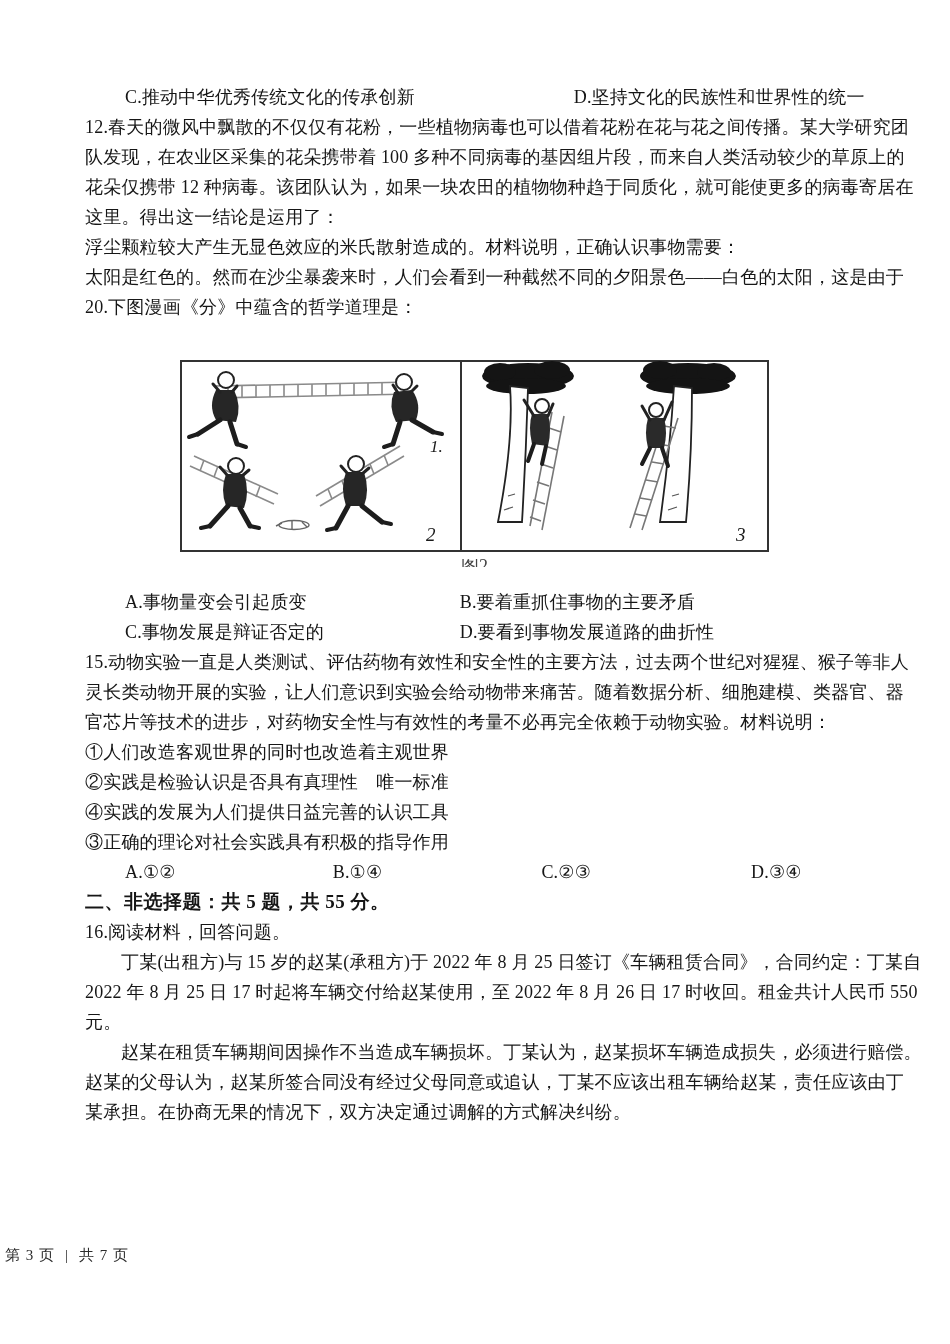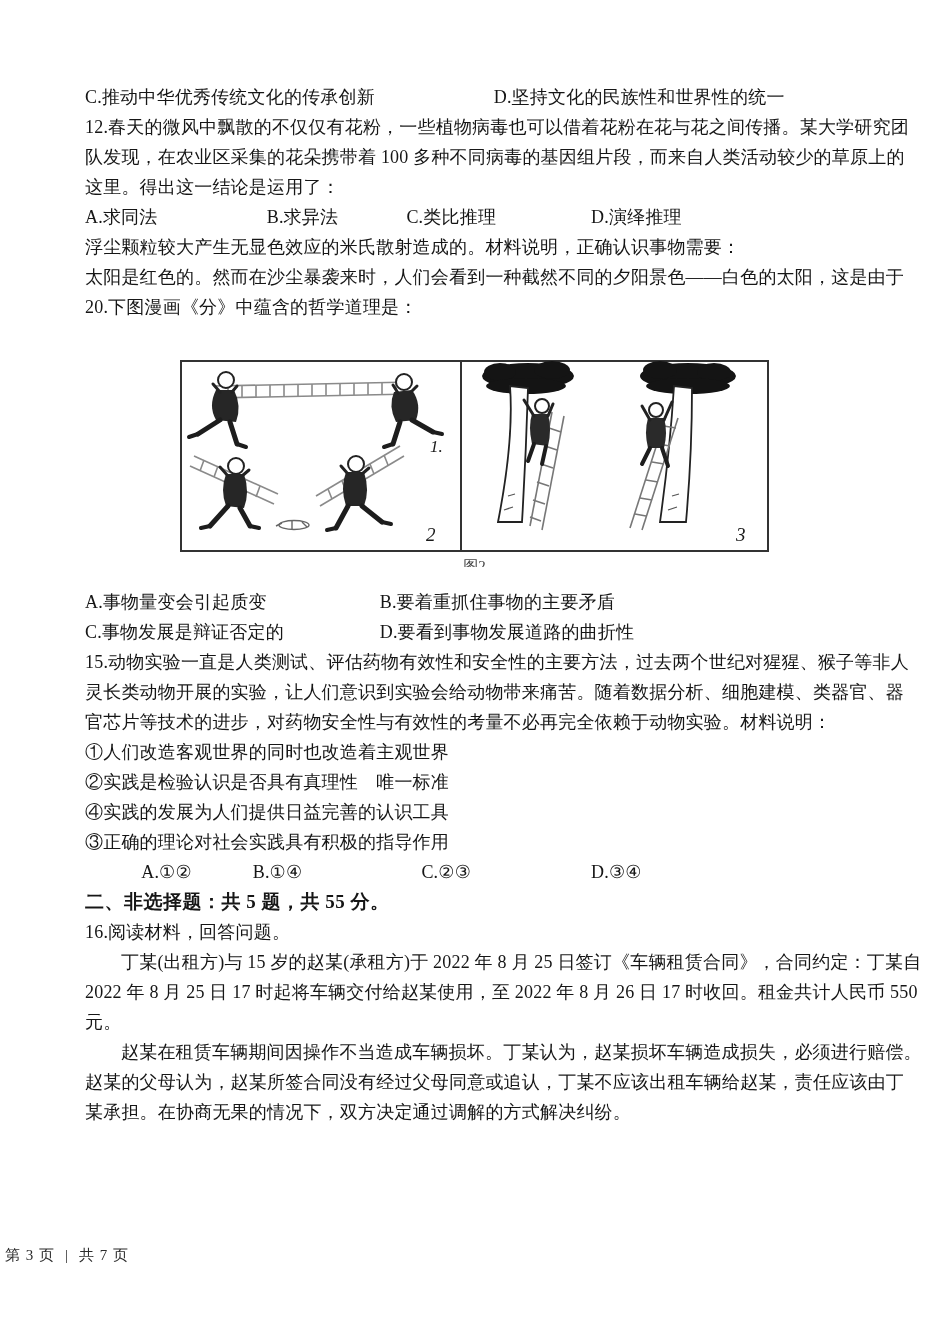--- a/index.html
+++ b/index.html
@@ -3,54 +3,49 @@
 <meta charset="utf-8">
 <style>
   html,body{margin:0;padding:0;}
   body{
     width:950px;height:1344px;background:#ffffff;color:#161616;
     font-family:"Liberation Serif","DejaVu Serif",serif;
     font-size:18px;position:relative;overflow:hidden;
   }
   .page{padding:82px 78px 0 85px;}
   .ln{line-height:30px;height:30px;white-space:nowrap;letter-spacing:0.2px;}
-  .opts span{display:inline-block;vertical-align:top;}
+  .opts span{display:inline-block;vertical-align:top;margin-left:40px;}
   .w404{width:404px;} .w290{width:290px;}
   .q12a{width:177px;} .q12b{width:135px;} .q12c{width:180px;}
   .q13a{width:160px;} .q13b{width:150px;} .q13c{width:177px;}
-  .q15a{width:163px;text-align:center;} .q15b{width:164px;} .q15c{width:165px;}
+  .q15a{width:163px;} .q15b{width:164px;} .q15c{width:165px;}
   .indent{text-indent:36px;}
   .sec-title{font-family:Liberation Serif, serif;font-weight:bold;font-size:19px;letter-spacing:0.5px;}
   .comic-wrap{margin:38px 0 0 95px;width:589px;}
-  .caption-clip{height:8px;overflow:hidden;text-align:center;font-size:15px;line-height:15px;color:#444;margin-top:2px;}
+  .caption-clip{height:8px;overflow:hidden;text-align:center;font-size:18px;line-height:15px;color:#444;margin-top:2px;}
   .q14opts{margin-top:20px;}
   .footer{position:absolute;left:0;right:0;top:1246px;
     font-size:15px;color:#2b2b2b;letter-spacing:1px;}
   .footer span{margin:0 5px;}
   svg text{font-family:"Liberation Serif","DejaVu Serif",serif;}
 </style>
 </head>
 <body>
 
 <div class="page">
 
   <div class="ln opts">
     <span class="w404">C.推动中华优秀传统文化的传承创新</span>
     <span>D.坚持文化的民族性和世界性的统一</span>
   </div>
 
   <div class="ln">12.春天的微风中飘散的不仅仅有花粉，一些植物病毒也可以借着花粉在花与花之间传播。某大学研究团</div>
   <div class="ln">队发现，在农业区采集的花朵携带着 100 多种不同病毒的基因组片段，而来自人类活动较少的草原上的</div>
+  <div class="ln">花朵仅携带 12 种病毒。该团队认为，如果一块农田的植物物种趋于同质化，就可能使更多的病毒寄居在</div>
   <div class="ln">这里。得出这一结论是运用了：</div>
-  <div class="ln opts">
-    <span class="q12a">A.求同法</span>
-    <span class="q12b">B.求异法</span>
-    <span class="q12c">C.类比推理</span>
-    <span>D.演绎推理</span>
-  </div>
 
   <div class="ln">浮尘颗粒较大产生无显色效应的米氏散射造成的。材料说明，正确认识事物需要：</div>
   <div class="ln">太阳是红色的。然而在沙尘暴袭来时，人们会看到一种截然不同的夕阳景色——白色的太阳，这是由于</div>
 
   <div class="ln">20.下图漫画《分》中蕴含的哲学道理是：</div>
 
   <div class="comic-wrap">
     <svg width="589" height="192" viewBox="0 0 589 192">
       <rect x="1" y="1" width="587" height="190" fill="#ffffff" stroke="#333" stroke-width="2"></rect>
       <line x1="281" y1="2" x2="281" y2="190" stroke="#333" stroke-width="2"></line>

